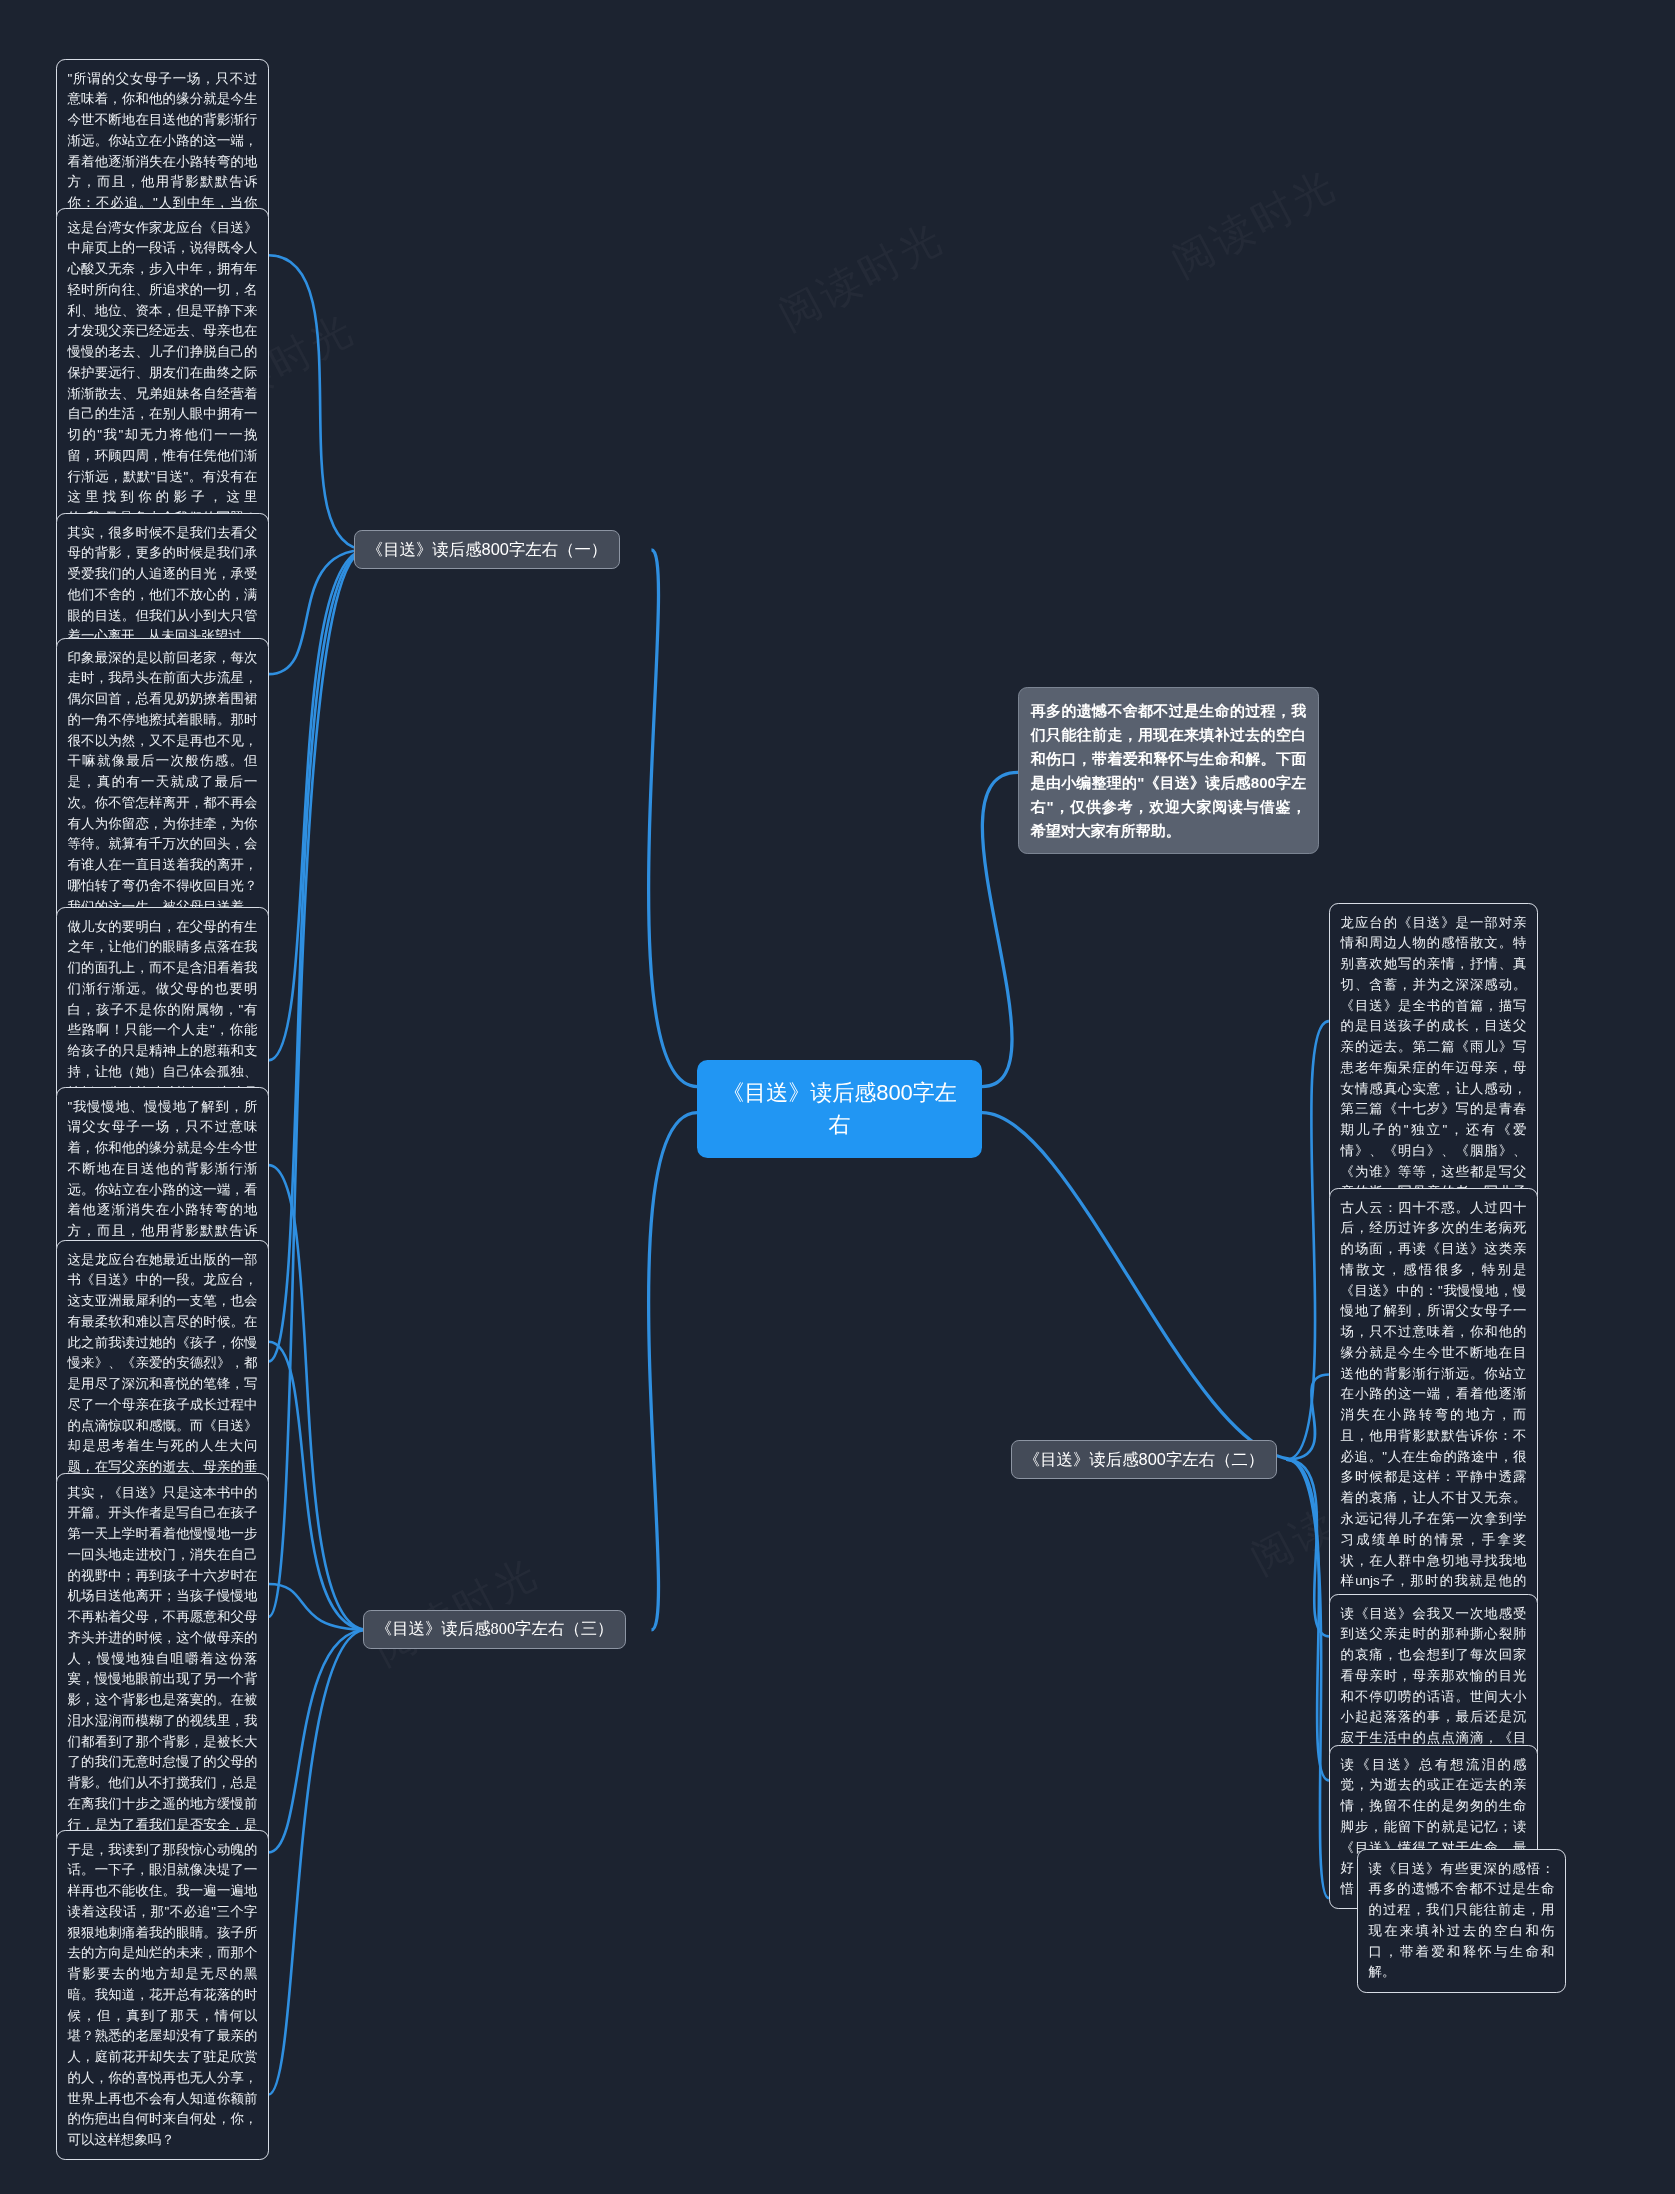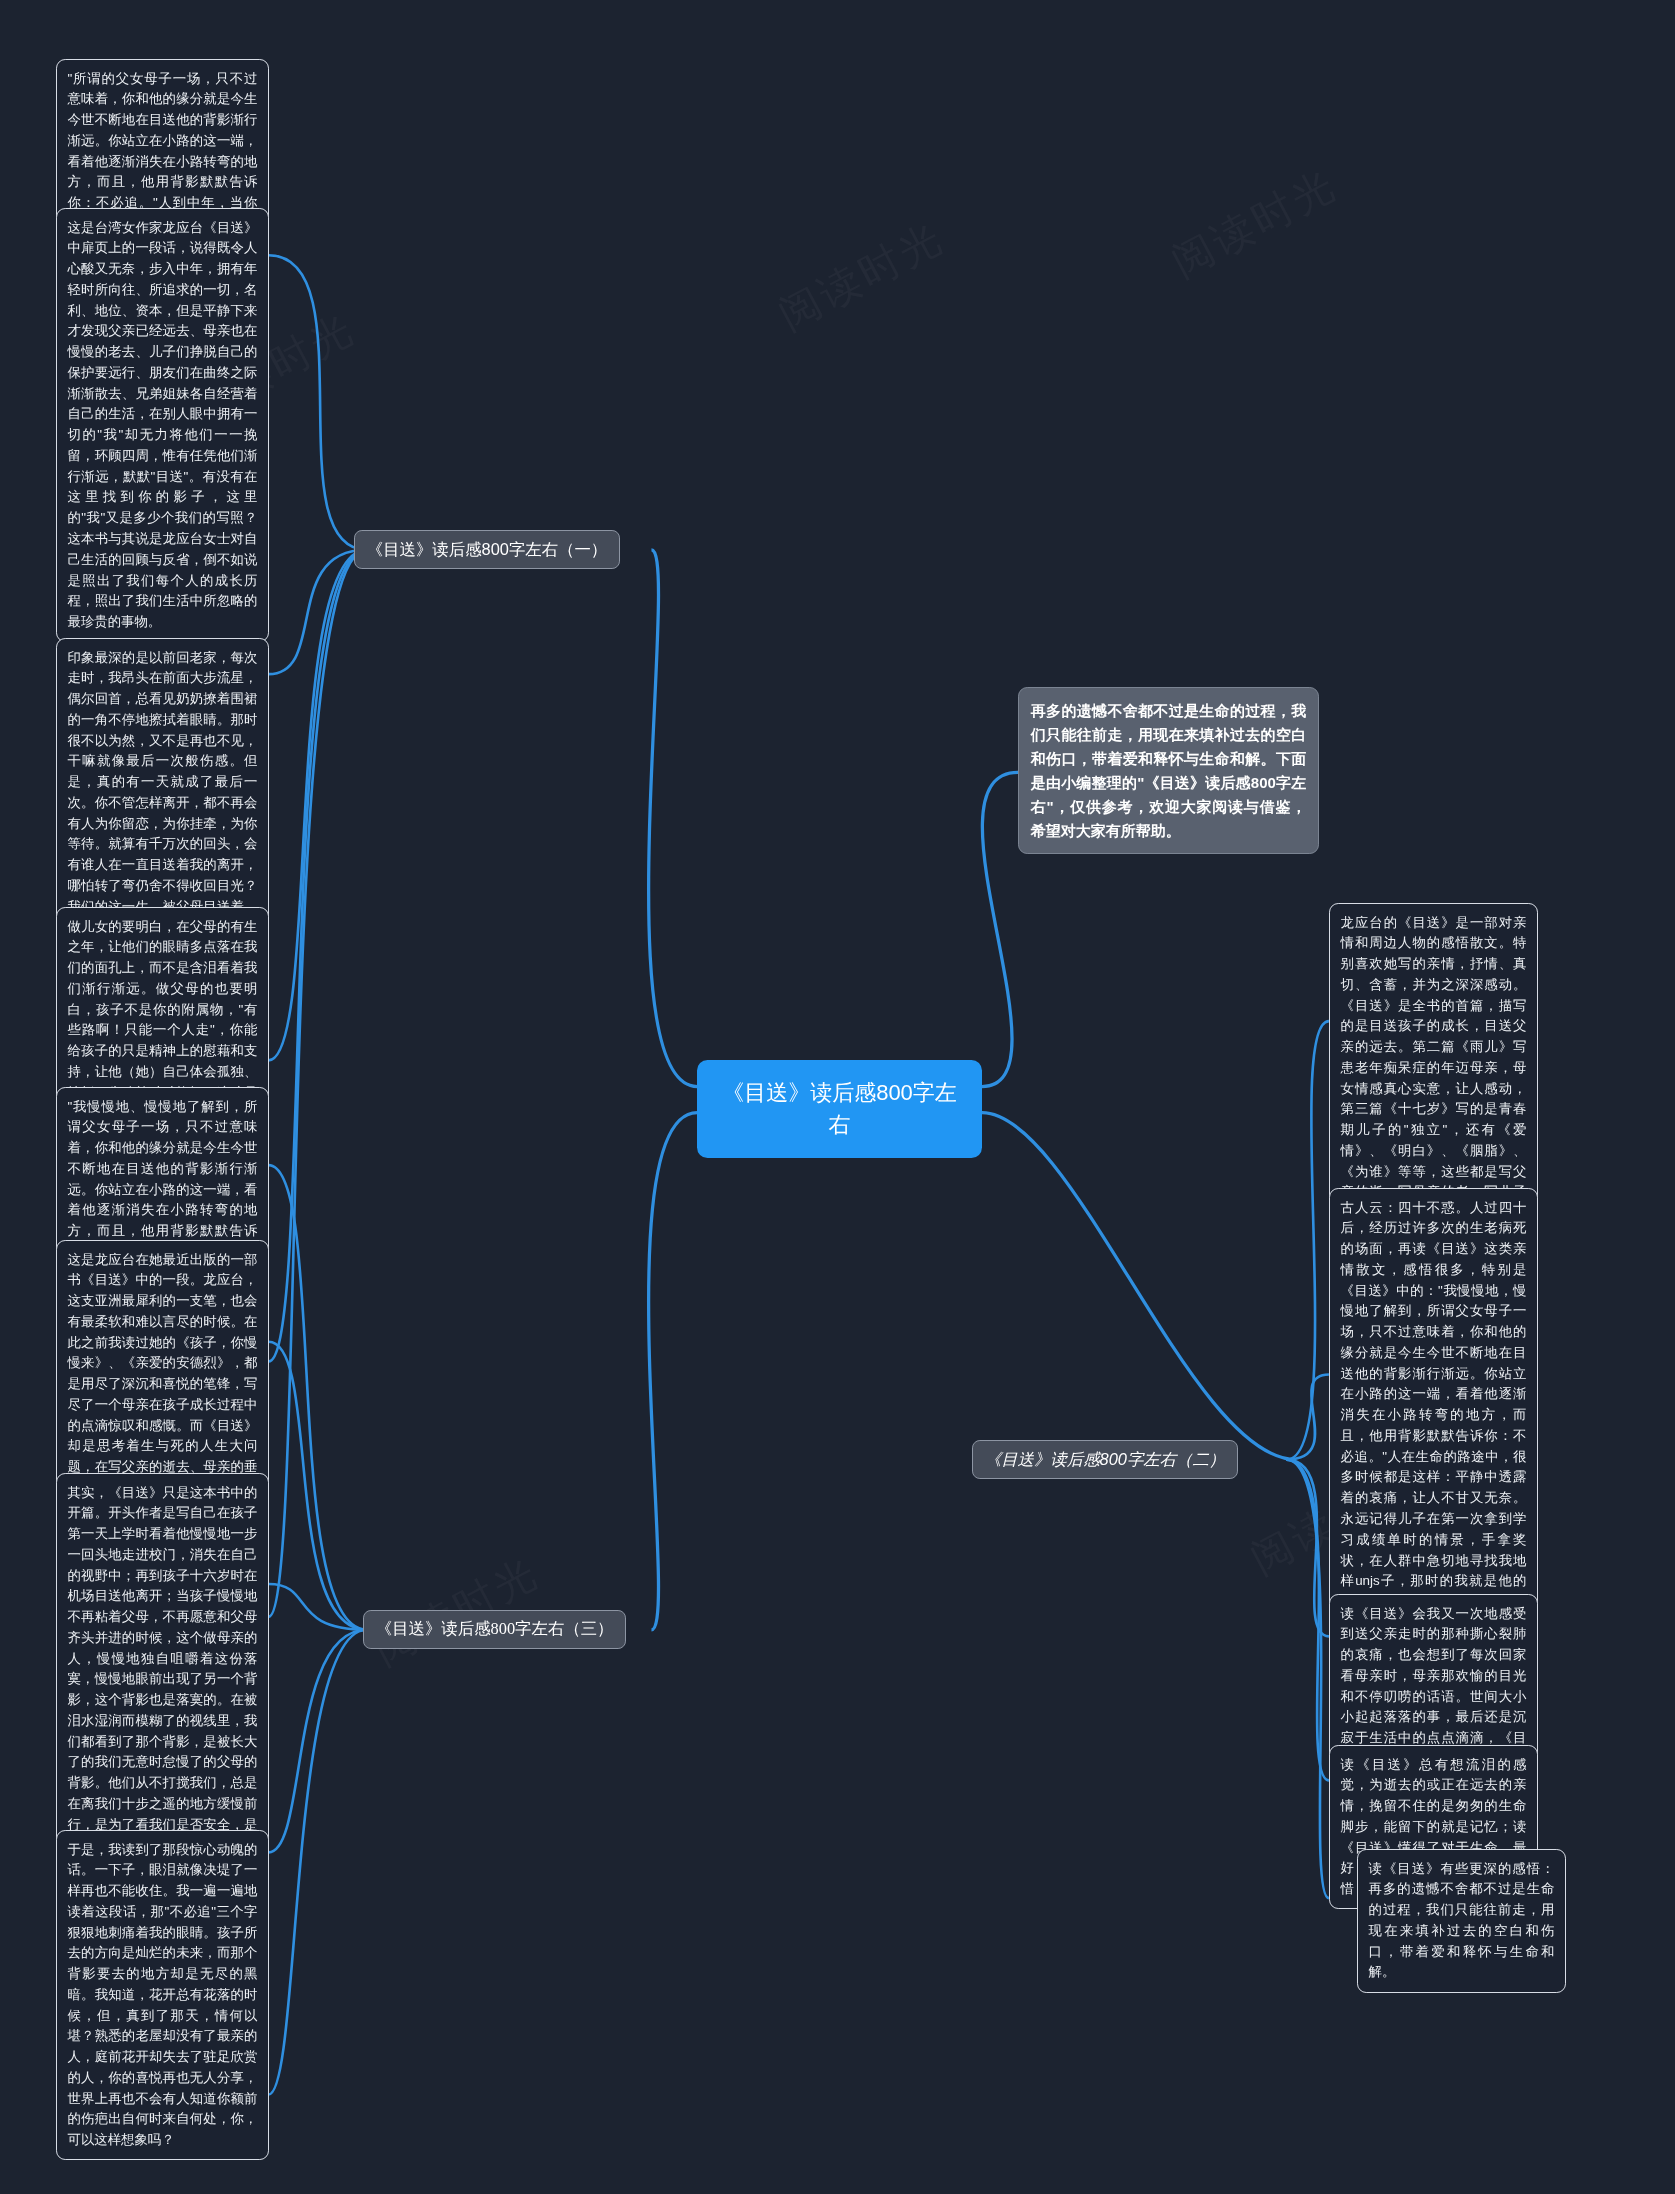--- a/index.html
+++ b/index.html
@@ -122,27 +122,28 @@
       <path d="M1965,2230 C2060,2230 1960,2100 2030,2100" stroke-width="4"></path>
       <path d="M1965,2230 C2060,2230 1970,2500 2030,2500" stroke-width="4"></path>
       <path d="M1965,2230 C2060,2230 1980,2720 2030,2720" stroke-width="4"></path>
       <path d="M1965,2230 C2060,2230 1990,2900 2030,2900" stroke-width="4"></path>
     </g>
   </svg>
 
   <div class="node root" style="left:697px; top:1060px; width:285px;">《目送》读后感800字左右</div>
 
   <div class="node branch" style="left:354px; top:530px;text-align:center;">《目送》读后感800字左右（一）</div>
-  <div class="node branch" style="left:972px; top:1440px;font-style:italic;">《目送》读后感800字左右（二）</div>
+  <div class="node branch" style="left:1011px; top:1440px;">《目送》读后感800字左右（二）</div>
   <div class="node branch" style="left:363px; top:1610px;font-family:Liberation Serif, serif;">《目送》读后感800字左右（三）</div>
 
   <div class="node summary" style="left:1018px; top:687px; width:301px;">再多的遗憾不舍都不过是生命的过程，我们只能往前走，用现在来填补过去的空白和伤口，带着爱和释怀与生命和解。下面是由小编整理的"《目送》读后感800字左右"，仅供参考，欢迎大家阅读与借鉴，希望对大家有所帮助。</div>
 
   <div class="node leaf" style="left:56px; top:59px;  width:213px;">"所谓的父女母子一场，只不过意味着，你和他的缘分就是今生今世不断地在目送他的背影渐行渐远。你站立在小路的这一端，看着他逐渐消失在小路转弯的地方，而且，他用背影默默告诉你：不必追。"人到中年，当你读到这段话的时候，你的心会不会剧烈的颤动一下？</div>
   <div class="node leaf" style="left:56px; top:208px; width:213px;">这是台湾女作家龙应台《目送》中扉页上的一段话，说得既令人心酸又无奈，步入中年，拥有年轻时所向往、所追求的一切，名利、地位、资本，但是平静下来才发现父亲已经远去、母亲也在慢慢的老去、儿子们挣脱自己的保护要远行、朋友们在曲终之际渐渐散去、兄弟姐妹各自经营着自己的生活，在别人眼中拥有一切的"我"却无力将他们一一挽留，环顾四周，惟有任凭他们渐行渐远，默默"目送"。有没有在这里找到你的影子，这里的"我"又是多少个我们的写照？这本书与其说是龙应台女士对自己生活的回顾与反省，倒不如说是照出了我们每个人的成长历程，照出了我们生活中所忽略的最珍贵的事物。</div>
+  <div class="node leaf" style="left:56px; top:513px; width:213px;">其实，很多时候不是我们去看父母的背影，更多的时候是我们承受爱我们的人追逐的目光，承受他们不舍的，他们不放心的，满眼的目送。但我们从小到大只管着一心离开，从未回头张望过。</div>
   <div class="node leaf" style="left:56px; top:638px; width:213px;">印象最深的是以前回老家，每次走时，我昂头在前面大步流星，偶尔回首，总看见奶奶撩着围裙的一角不停地擦拭着眼睛。那时很不以为然，又不是再也不见，干嘛就像最后一次般伤感。但是，真的有一天就成了最后一次。你不管怎样离开，都不再会有人为你留恋，为你挂牵，为你等待。就算有千万次的回头，会有谁人在一直目送着我的离开，哪怕转了弯仍舍不得收回目光？我们的这一生，被父母目送着，然后我们会目送着我们的孩子蹦跳着离开。但是我们都很难去回头张望，只因我们知道那份可以依靠的爱一直坚实地存在着。</div>
   <div class="node leaf" style="left:56px; top:907px; width:213px;">做儿女的要明白，在父母的有生之年，让他们的眼睛多点落在我们的面孔上，而不是含泪看着我们渐行渐远。做父母的也要明白，孩子不是你的附属物，"有些路啊！只能一个人走"，你能给孩子的只是精神上的慰藉和支持，让他（她）自己体会孤独、挫折、失败等种种坎坷，这才是真正的爱，因为"有些事，只能一个人做，有些关，只能一个人过。"</div>
 
   <div class="node leaf" style="left:56px; top:1087px; width:213px;">"我慢慢地、慢慢地了解到，所谓父女母子一场，只不过意味着，你和他的缘分就是今生今世不断地在目送他的背影渐行渐远。你站立在小路的这一端，看着他逐渐消失在小路转弯的地方，而且，他用背影默默告诉你：不必追。"</div>
   <div class="node leaf" style="left:56px; top:1240px; width:213px;">这是龙应台在她最近出版的一部书《目送》中的一段。龙应台，这支亚洲最犀利的一支笔，也会有最柔软和难以言尽的时候。在此之前我读过她的《孩子，你慢慢来》、《亲爱的安德烈》，都是用尽了深沉和喜悦的笔锋，写尽了一个母亲在孩子成长过程中的点滴惊叹和感慨。而《目送》却是思考着生与死的人生大问题，在写父亲的逝去、母亲的垂老、儿子的远离、朋友的牵挂、兄弟的携手共进的同时还写失意、失败、脆弱和放手，这是一本生死笔记，深邃、忧伤、美丽。</div>
   <div class="node leaf" style="left:56px; top:1473px; width:213px;">其实，《目送》只是这本书中的开篇。开头作者是写自己在孩子第一天上学时看着他慢慢地一步一回头地走进校门，消失在自己的视野中；再到孩子十六岁时在机场目送他离开；当孩子慢慢地不再粘着父母，不再愿意和父母齐头并进的时候，这个做母亲的人，慢慢地独自咀嚼着这份落寞，慢慢地眼前出现了另一个背影，这个背影也是落寞的。在被泪水湿润而模糊了的视线里，我们都看到了那个背影，是被长大了的我们无意时怠慢了的父母的背影。他们从不打搅我们，总是在离我们十步之遥的地方缓慢前行，是为了看我们是否安全，是确保我们在无助的时候能第一个出现在我们的面前，是在看到我们欢乐时他们也能偷着乐……是的，养儿方知父母恩。在我们目送着孩子远离了自己的视野时，才知道这样的滋味父母已经尝过了很多遍。</div>
   <div class="node leaf" style="left:56px; top:1830px; width:213px;">于是，我读到了那段惊心动魄的话。一下子，眼泪就像决堤了一样再也不能收住。我一遍一遍地读着这段话，那"不必追"三个字狠狠地刺痛着我的眼睛。孩子所去的方向是灿烂的未来，而那个背影要去的地方却是无尽的黑暗。我知道，花开总有花落的时候，但，真到了那天，情何以堪？熟悉的老屋却没有了最亲的人，庭前花开却失去了驻足欣赏的人，你的喜悦再也无人分享，世界上再也不会有人知道你额前的伤疤出自何时来自何处，你，可以这样想象吗？</div>
 
   <div class="node leaf" style="left:1329px; top:903px; width:209px;">龙应台的《目送》是一部对亲情和周边人物的感悟散文。特别喜欢她写的亲情，抒情、真切、含蓄，并为之深深感动。《目送》是全书的首篇，描写的是目送孩子的成长，目送父亲的远去。第二篇《雨儿》写患老年痴呆症的年迈母亲，母女情感真心实意，让人感动，第三篇《十七岁》写的是青春期儿子的"独立"，还有《爱情》、《明白》、《胭脂》、《为谁》等等，这些都是写父亲的逝，写母亲的老，写儿子的离，把个人生命中最私密、最深埋、最不可言喻的‘伤逝’和‘舍’"铭刻在心，诉诸文字，处处是感同深受的亲情滋味，篇篇有让人沉吟难忘的人生情景。</div>
   <div class="node leaf" style="left:1329px; top:1188px; width:209px;">古人云：四十不惑。人过四十后，经历过许多次的生老病死的场面，再读《目送》这类亲情散文，感悟很多，特别是《目送》中的："我慢慢地，慢慢地了解到，所谓父女母子一场，只不过意味着，你和他的缘分就是今生今世不断地在目送他的背影渐行渐远。你站立在小路的这一端，看着他逐渐消失在小路转弯的地方，而且，他用背影默默告诉你：不必追。"人在生命的路途中，很多时候都是这样：平静中透露着的哀痛，让人不甘又无奈。永远记得儿子在第一次拿到学习成绩单时的情景，手拿奖状，在人群中急切地寻找我地样unjs子，那时的我就是他的天；大学四年，每次打电话时，即便是在脚骨折卧床时，他的声音是欢快的语调，第一句话永远都是"妈妈，我很好！"我很感谢儿子的孝顺，但心里也明白，儿子长大了，能自己担待所有的伤痛，对父母的依恋会越来越少，每每想到这，那种酸楚而又心存喜悦的无奈，瞬间会填满我整个胸膛。</div>

